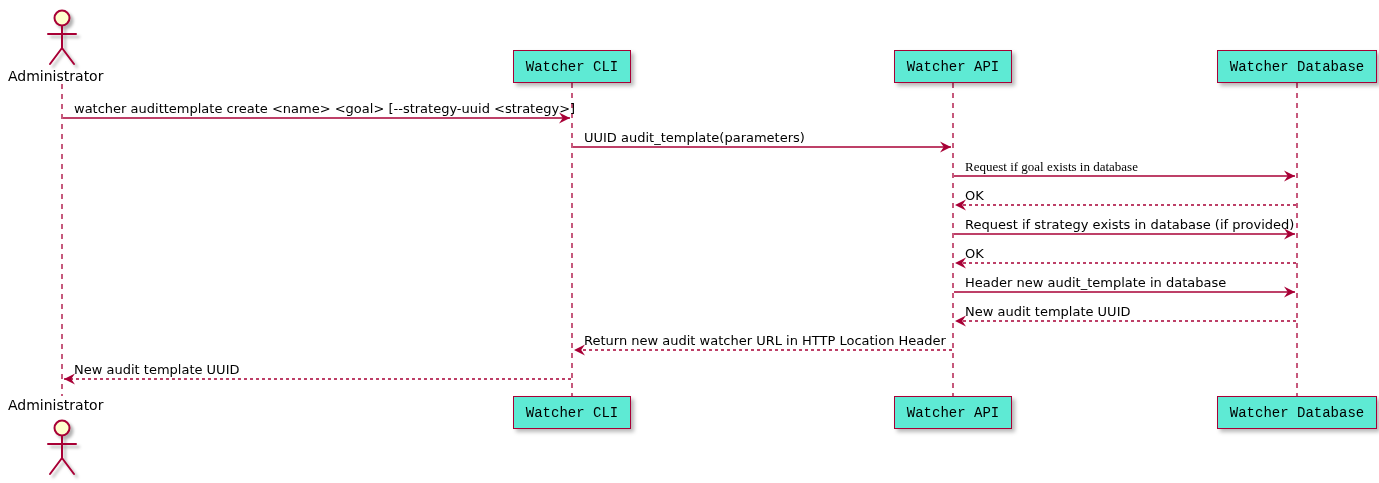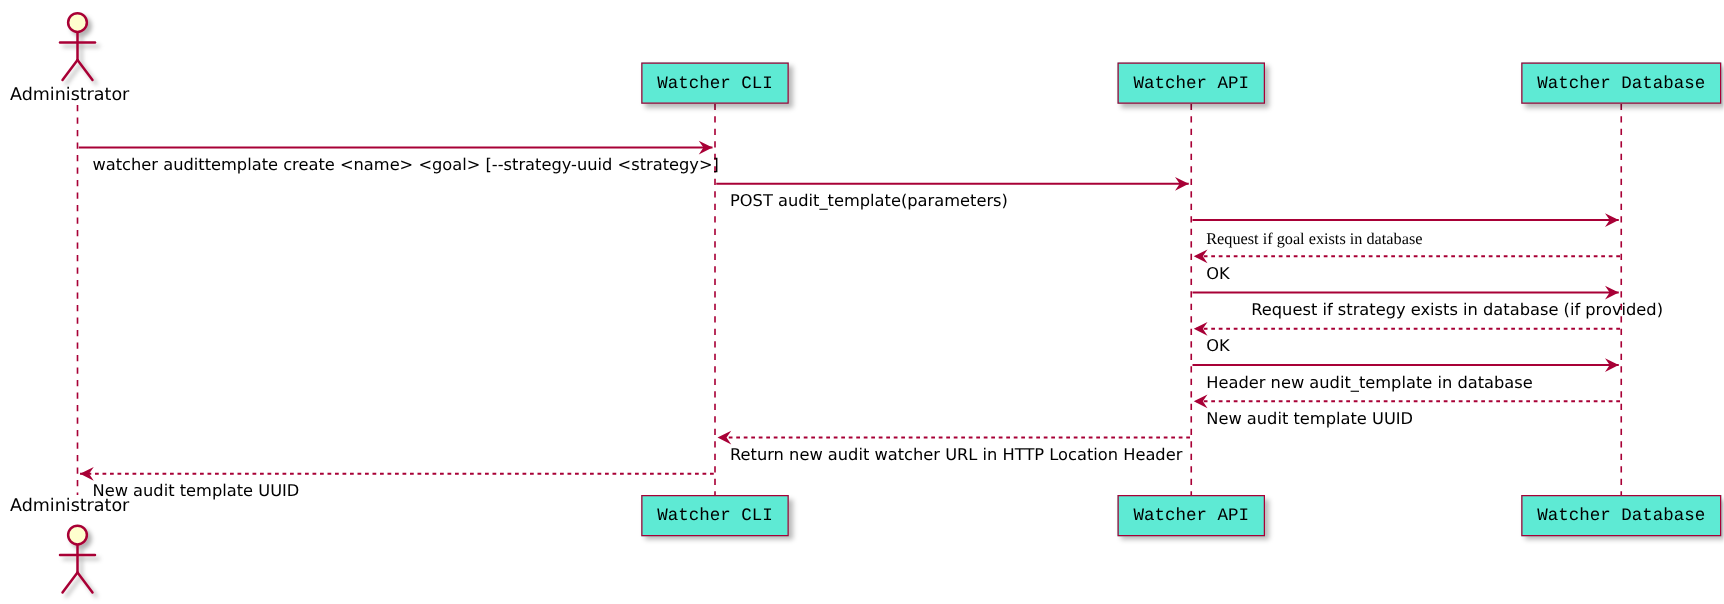--- a/index.html
+++ b/index.html
@@ -26,21 +26,20 @@
     height: 483px;
     overflow: visible;
   }
   .msg-label {
     position: absolute;
     font-family: "DejaVu Sans", sans-serif;
     font-size: 13px;
     color: #000000;
     white-space: nowrap;
     line-height: 15px;
-    margin-top: 24px;
   }
   .participant-box {
     position: absolute;
     box-sizing: border-box;
     background: #5eead4;
     border: 1.5px solid #A80036;
     display: flex;
     align-items: center;
     justify-content: center;
     font-family: Liberation Mono, monospace;
@@ -146,24 +145,24 @@
 
   <div id="boxes-bottom">
       <div class="actor-label" style="left: 8px; top: 397px;">Administrator</div>
       <div class="participant-box" style="width: 118.4px; height: 33px; left: 512.8px; top: 396px;">Watcher CLI</div>
       <div class="participant-box" style="width: 118.4px; height: 33px; left: 893.8px; top: 396px;">Watcher API</div>
       <div class="participant-box" style="width: 160.4px; height: 33px; left: 1216.8px; top: 396px;">Watcher Database</div>
     </div>
 
   <div id="labels">
       <div class="msg-label" style="left: 74px; top: 101px;">watcher audittemplate create &lt;name&gt; &lt;goal&gt; [--strategy-uuid &lt;strategy&gt;]</div>
-      <div class="msg-label" style="left: 584px; top: 130px;">POST audit_template(parameters)</div>
+      <div class="msg-label" style="left: 584px; top: 130px;">UUID audit_template(parameters)</div>
       <div class="msg-label" style="left: 965px; top: 159px; font-family: Liberation Serif, serif;">Request if goal exists in database</div>
       <div class="msg-label" style="left: 965px; top: 188px;">OK</div>
-      <div class="msg-label" style="left: 1001px; top: 217px;">Request if strategy exists in database (if provided)</div>
+      <div class="msg-label" style="left: 965px; top: 217px;">Request if strategy exists in database (if provided)</div>
       <div class="msg-label" style="left: 965px; top: 246px;">OK</div>
       <div class="msg-label" style="left: 965px; top: 275px;">Header new audit_template in database</div>
       <div class="msg-label" style="left: 965px; top: 304px;">New audit template UUID</div>
       <div class="msg-label" style="left: 584px; top: 333px;">Return new audit watcher URL in HTTP Location Header</div>
       <div class="msg-label" style="left: 74px; top: 362px;">New audit template UUID</div>
     </div>
 
 </div>
 
 </body></html>

